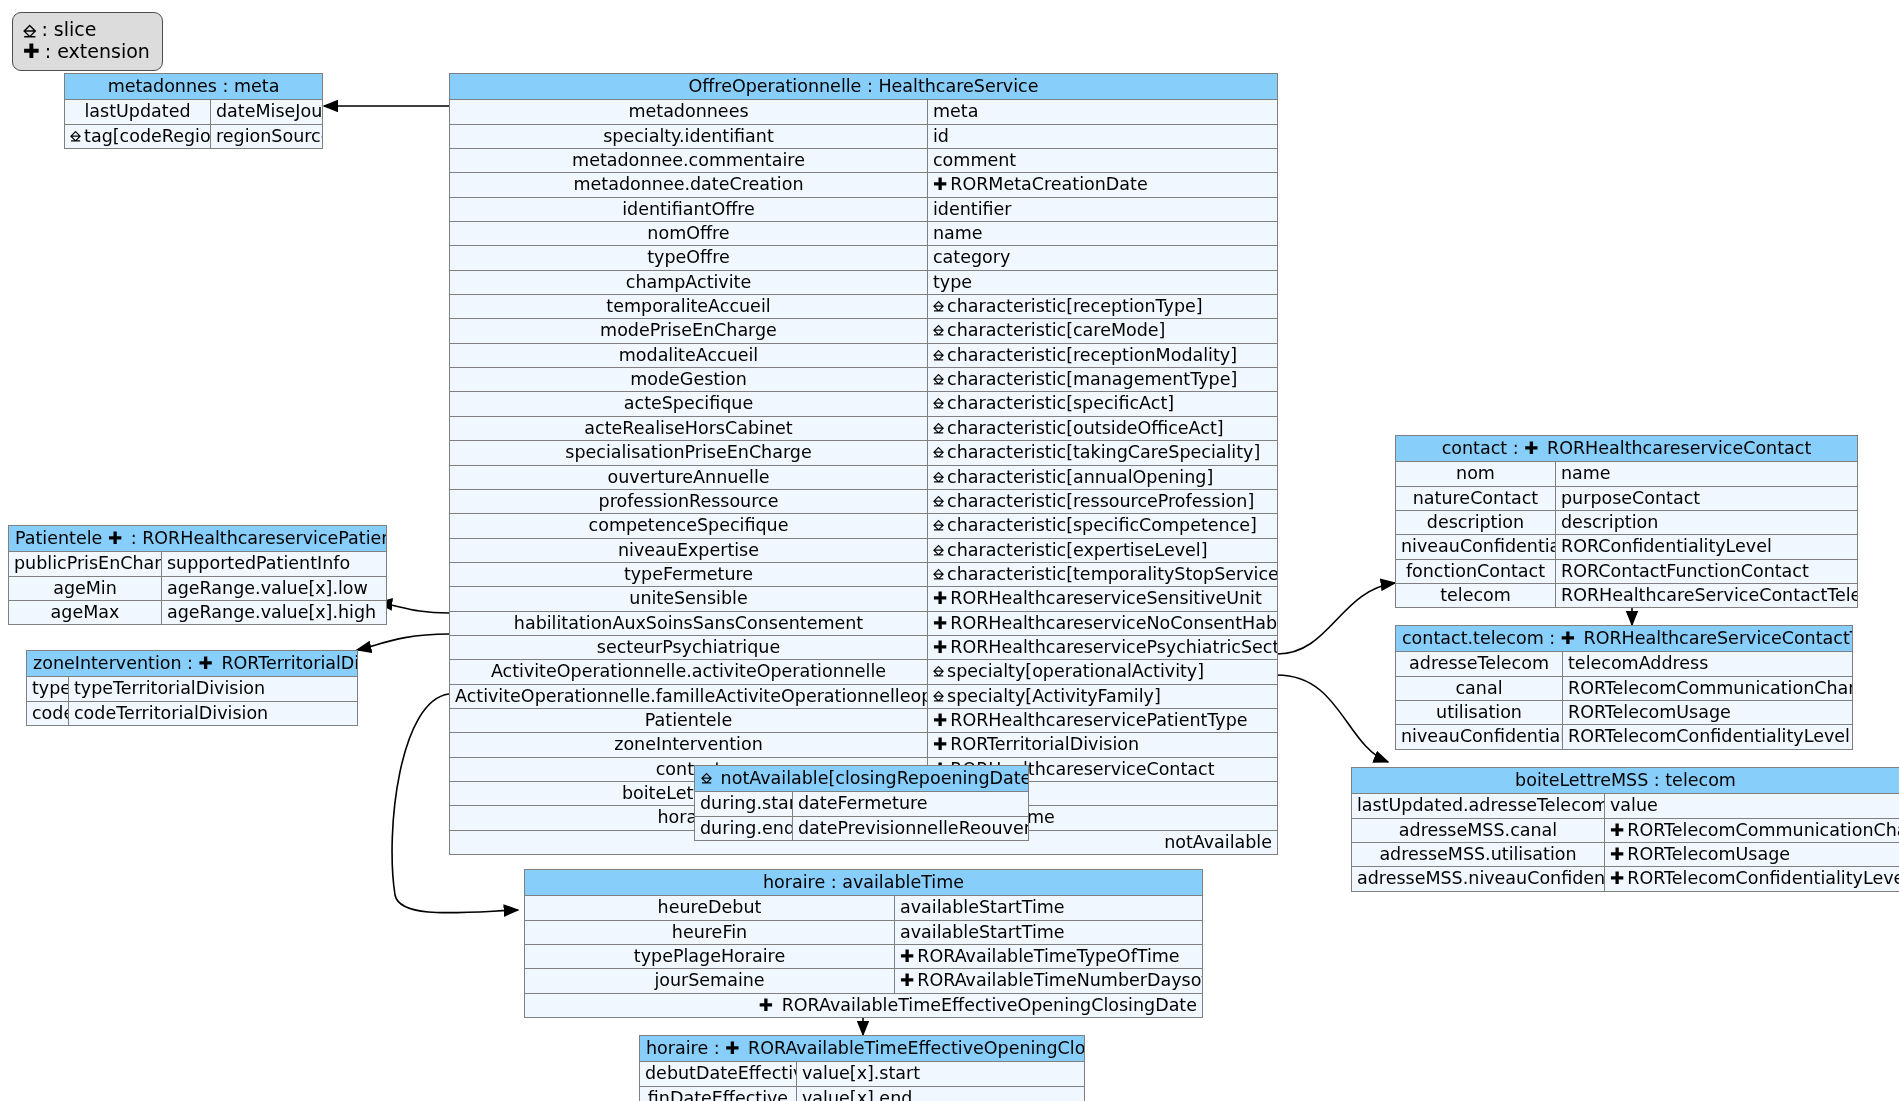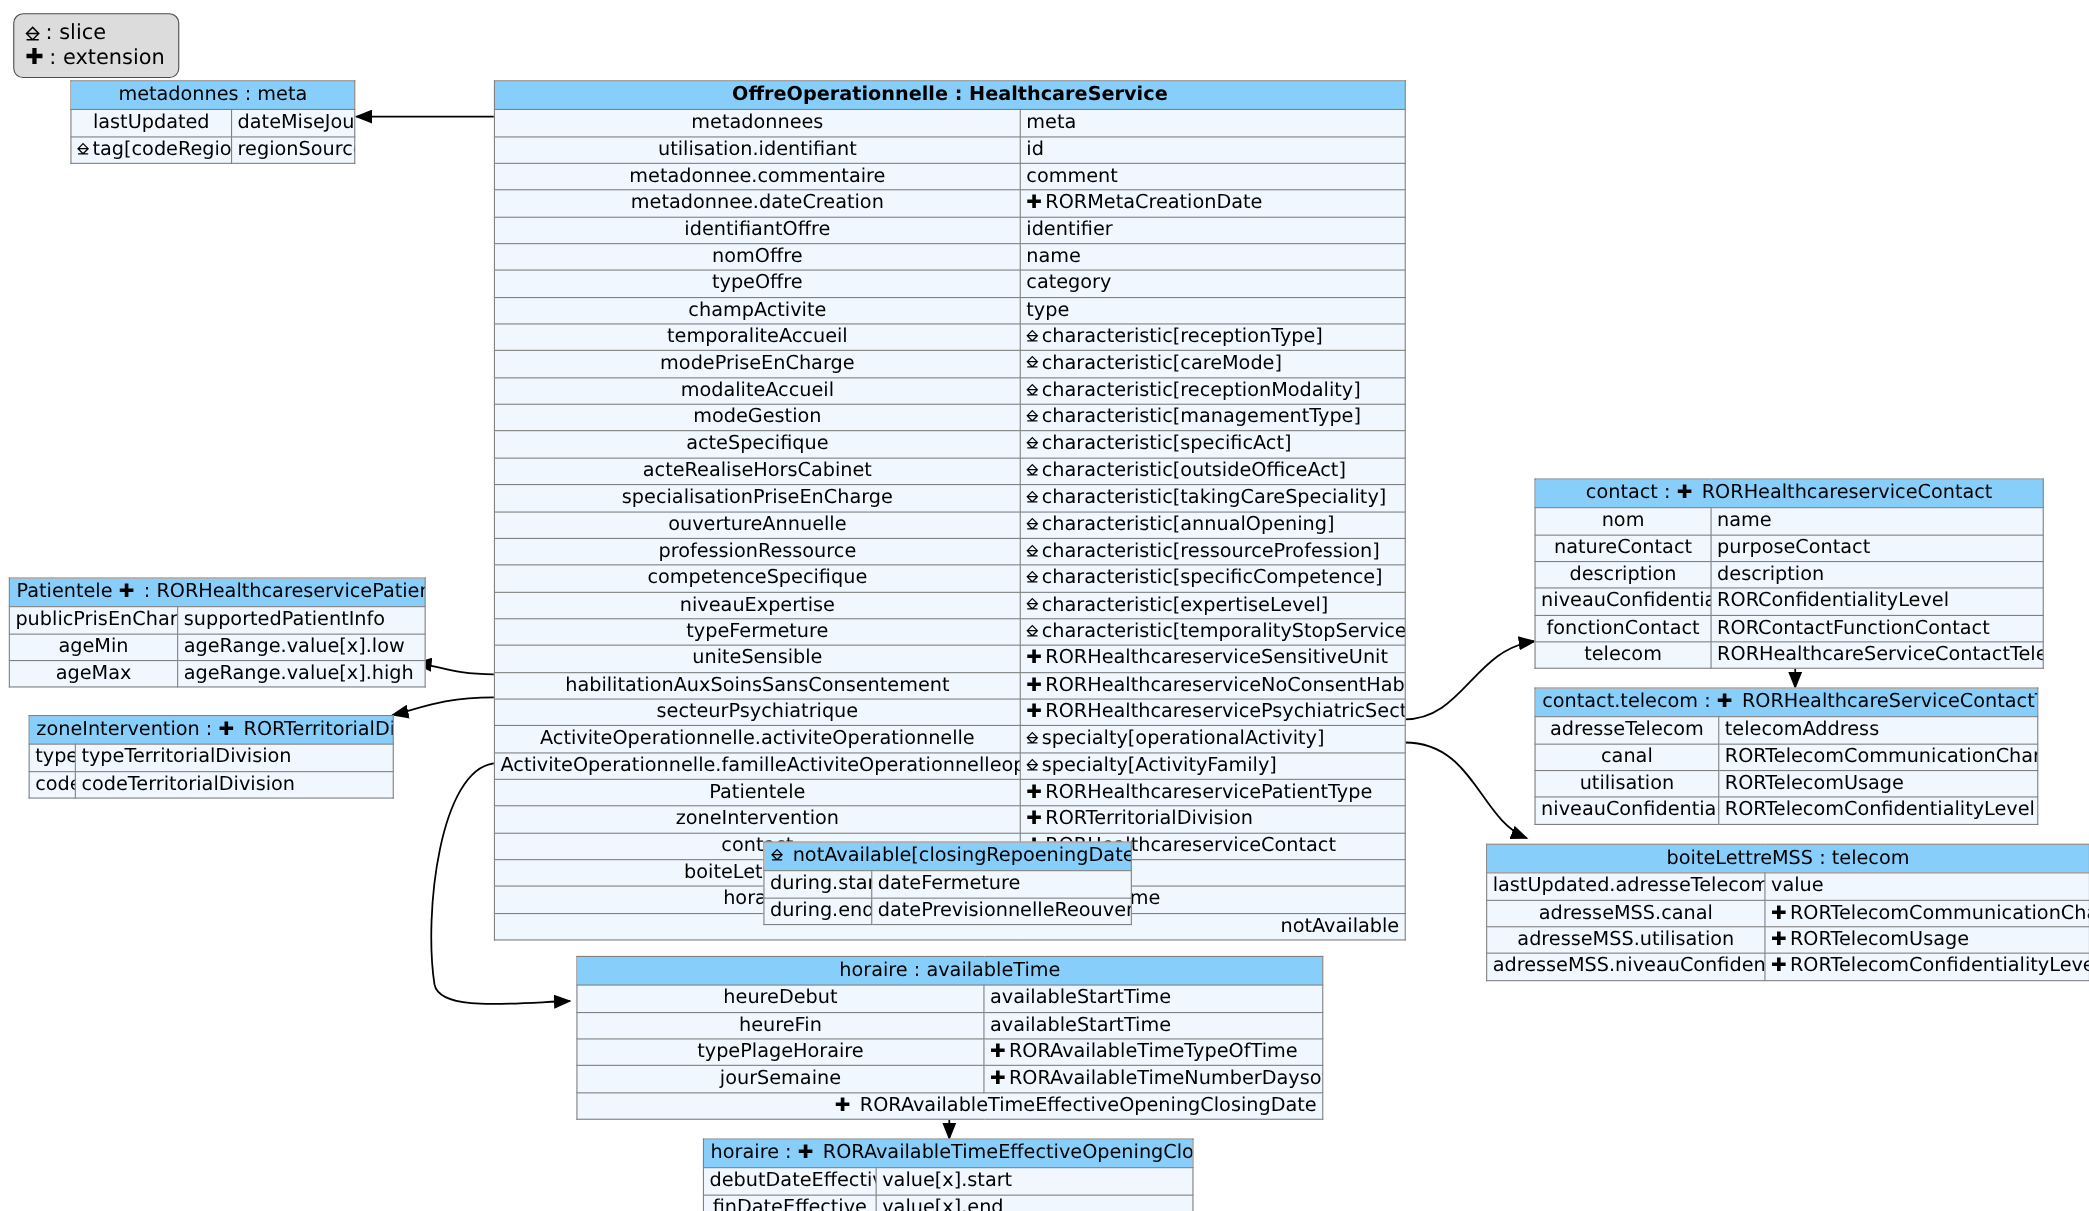--- a/index.html
+++ b/index.html
@@ -50,21 +50,21 @@
     overflow: hidden;
     line-height: 1.22;
     font-weight: normal;
   }
   .uml .hdr {
     background: #87cefa;
     text-align: center;
     font-weight: normal;
     padding: 2px 6px;
   }
-  .uml .hdr.bold { font-weight: bold; }
+  .uml .hdr.bold { font-weight: normal; }
   .uml .k { text-align: center; background: #f0f7ff; }
   .uml .v { text-align: left;   background: #f0f7ff; }
   .uml .full { text-align: right; background: #f0f7ff; }
 
   .ic { font-weight: bold; display: inline-block; margin-right: 3px; }
   .ic-slice { font-size: 14px; position: relative; top: -1px; }
   .ic-ext   { font-size: 17px; }
 
   svg.edges {
     position: absolute;
@@ -142,21 +142,21 @@
       </colgroup>
     <tbody id="main-body">
         <tr>
           <th class="hdr bold" colspan="2">OffreOperationnelle : HealthcareService</th>
         </tr>
         <tr>
           <td class="k"><span>metadonnees</span></td>
           <td class="v"><span>meta</span></td>
         </tr>
         <tr>
-          <td class="k"><span>utilisation.identifiant</span></td>
+          <td class="k"><span>specialty.identifiant</span></td>
           <td class="v"><span>id</span></td>
         </tr>
         <tr>
           <td class="k"><span>metadonnee.commentaire</span></td>
           <td class="v"><span>comment</span></td>
         </tr>
         <tr>
           <td class="k"><span>metadonnee.dateCreation</span></td>
           <td class="v"><span class="ic ic-ext">✚</span><span>RORMetaCreationDate</span></td>
         </tr>

